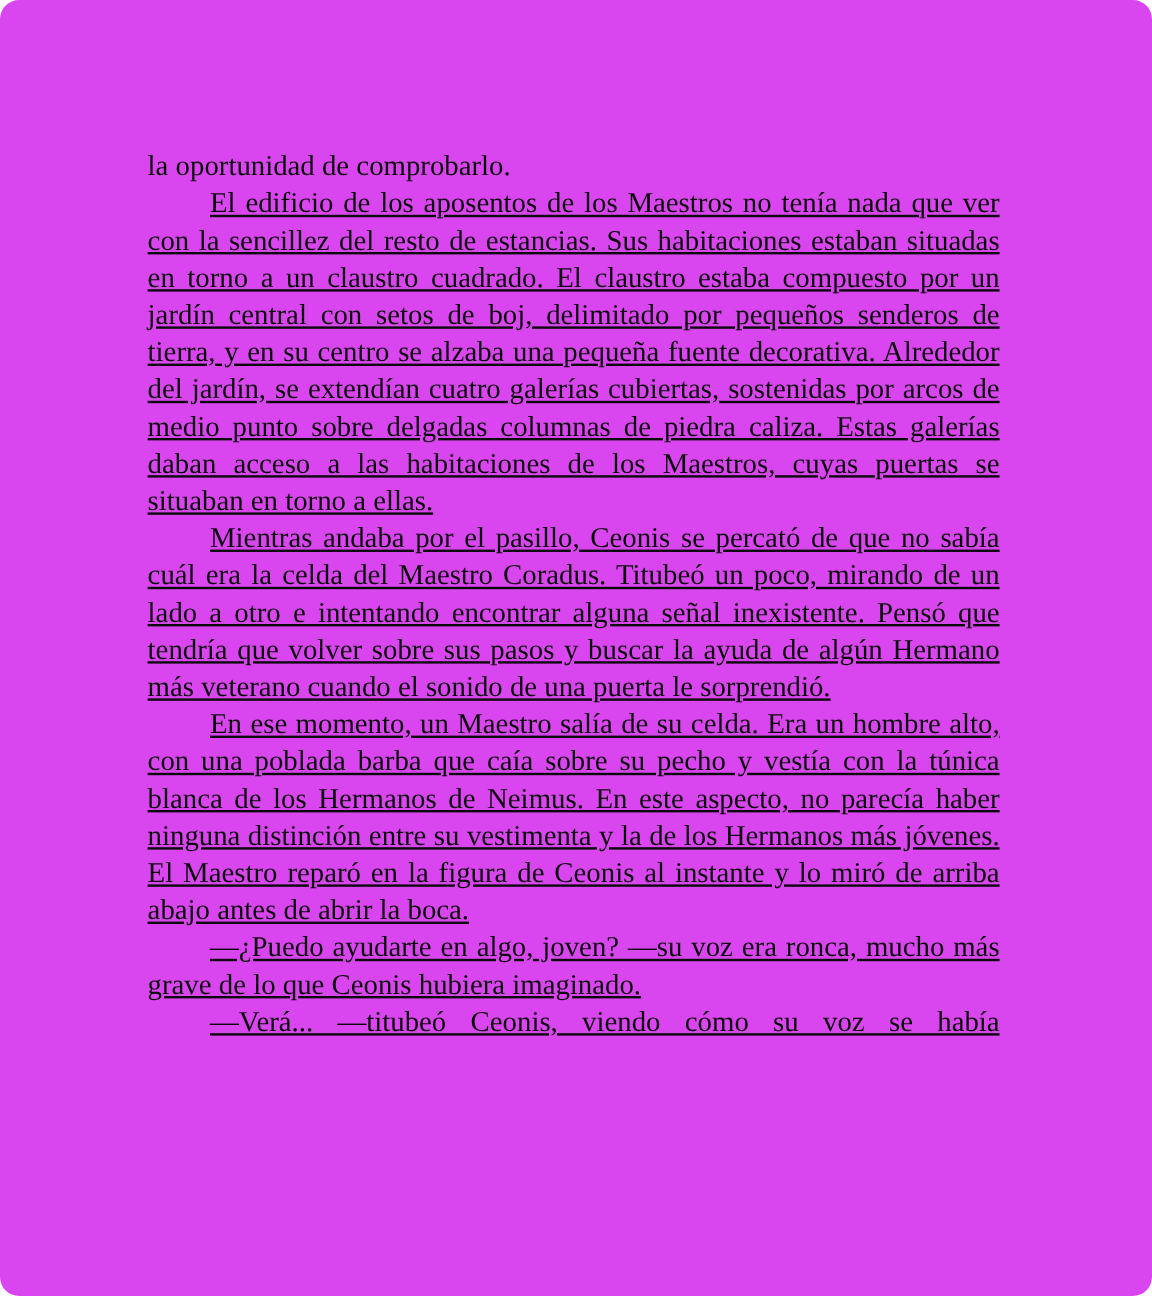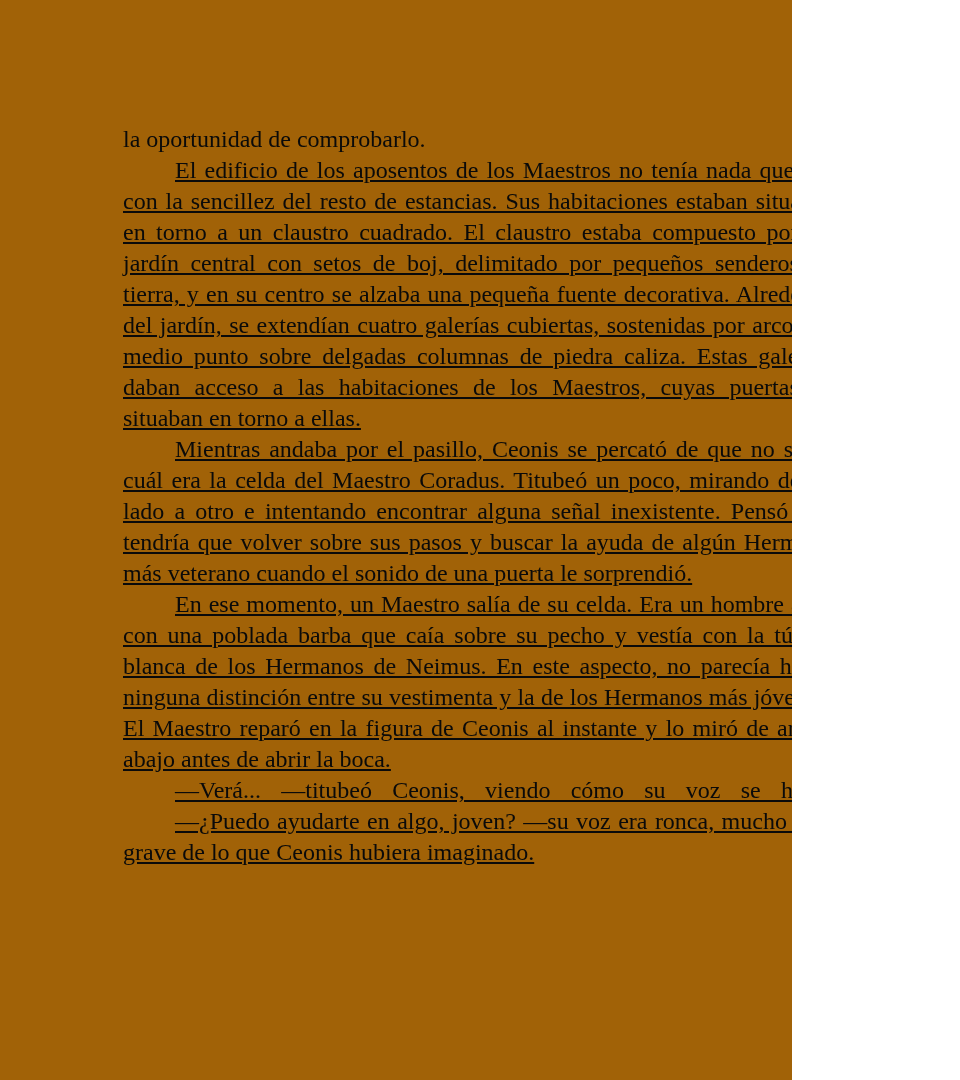--- a/index.html
+++ b/index.html
@@ -2,24 +2,25 @@
 <html><head>
 <meta charset="utf-8">
 <style>
   html, body {
     margin: 0;
     padding: 0;
     background: #ffffff;
   }
   .book-page {
     position: relative;
-    width: 792px;
+    width: 960px;
     height: 1080px;
-    background: #a16207;
+    background: #d946ef;
     overflow: hidden;
+    border-radius: 16px;
   }
   .text-column {
     position: absolute;
     left: 123px;
     top: 124px;
     width: 710px;
     font-family: "Liberation Serif", "DejaVu Serif", serif;
     font-size: 24px;
     line-height: 31px;
     color: #0a0a0a;
@@ -39,16 +40,16 @@
 </style>
 </head>
 <body>
 
 <div class="book-page">
   <div class="text-column">
     <p>la oportunidad de comprobarlo.</p>
     <p class="indent">El edificio de los aposentos de los Maestros no tenía nada que ver con la sencillez del resto de estancias. Sus habitaciones estaban situadas en torno a un claustro cuadrado. El claustro estaba compuesto por un jardín central con setos de boj, delimitado por pequeños senderos de tierra, y en su centro se alzaba una pequeña fuente decorativa. Alrededor del jardín, se extendían cuatro galerías cubiertas, sostenidas por arcos de medio punto sobre delgadas columnas de piedra caliza. Estas galerías daban acceso a las habitaciones de los Maestros, cuyas puertas se situaban en torno a ellas.</p>
     <p class="indent">Mientras andaba por el pasillo, Ceonis se percató de que no sabía cuál era la celda del Maestro Coradus. Titubeó un poco, mirando de un lado a otro e intentando encontrar alguna señal inexistente. Pensó que tendría que volver sobre sus pasos y buscar la ayuda de algún Hermano más veterano cuando el sonido de una puerta le sorprendió.</p>
     <p class="indent">En ese momento, un Maestro salía de su celda. Era un hombre alto, con una poblada barba que caía sobre su pecho y vestía con la túnica blanca de los Hermanos de Neimus. En este aspecto, no parecía haber ninguna distinción entre su vestimenta y la de los Hermanos más jóvenes. El Maestro reparó en la figura de Ceonis al instante y lo miró de arriba abajo antes de abrir la boca.</p>
+    <p class="indent">—¿Puedo ayudarte en algo, joven? —su voz era ronca, mucho más grave de lo que Ceonis hubiera imaginado.</p>
     <p class="indent justify-last">—Verá... —titubeó Ceonis, viendo cómo su voz se había</p>
-    <p class="indent">—¿Puedo ayudarte en algo, joven? —su voz era ronca, mucho más grave de lo que Ceonis hubiera imaginado.</p>
   </div>
 </div>
 
 </body></html>

